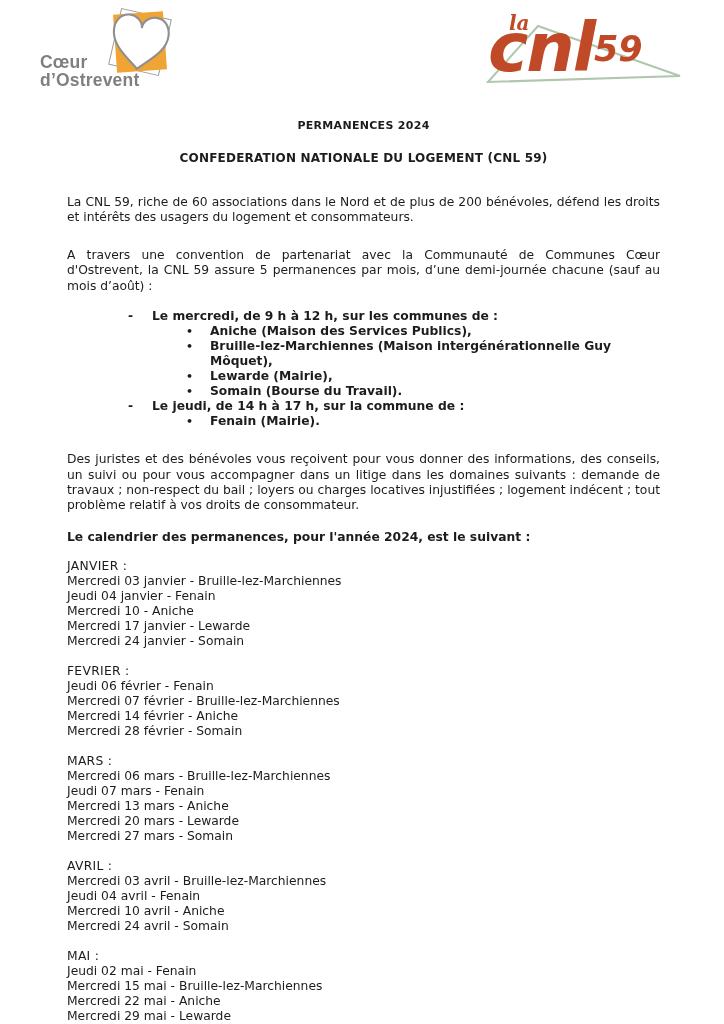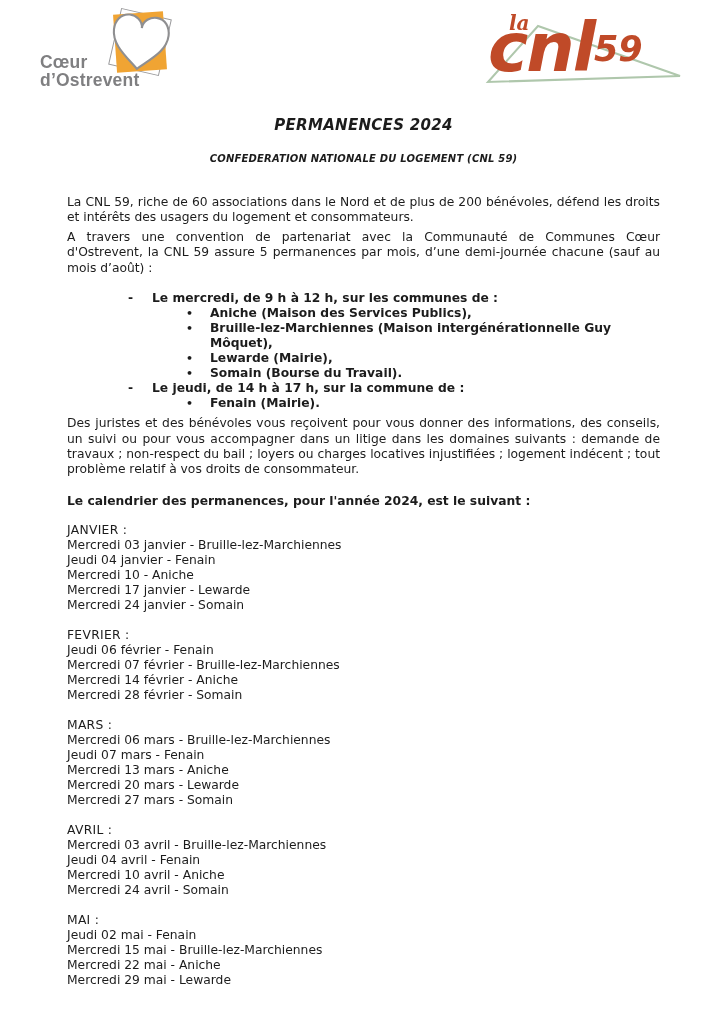--- a/index.html
+++ b/index.html
@@ -38,27 +38,27 @@
   .tri-svg{position:absolute;left:0;top:0;width:205px;height:74px;}
   .logo-la{position:absolute;left:27px;top:-2px;
     font-family:"DejaVu Serif","Liberation Serif",serif;
     font-style:italic;font-weight:bold;font-size:20px;}
   .logo-cnl{position:absolute;left:6px;top:0px;
     font-style:italic;font-weight:bold;font-size:68px;line-height:60px;letter-spacing:-2px;}
   .logo-59{position:absolute;left:112px;top:24px;
     font-style:italic;font-weight:bold;font-size:35px;}
 
   
-  h1{font-size:15px;font-weight:bold;font-style:italic;text-align:center;
+  h1{font-size:11px;font-weight:bold;text-align:center;
      margin-top:22px;letter-spacing:.3px;}
-  h2{font-size:10px;font-weight:bold;font-style:italic;text-align:center;
+  h2{font-size:12px;font-weight:bold;text-align:center;
      margin-top:18px;letter-spacing:.2px;}
 
   
-  .para{text-align:justify;margin-top:5px;}
+  .para{text-align:justify;margin-top:23px;}
   .first-para{margin-top:29px;}
 
   
   .schedule{margin-top:15px;font-weight:bold;}
   .dash-item{display:flex;padding-left:61px;}
   .dash-item .marker{width:24px;flex:none;}
   .bullet-item{display:flex;padding-left:119px;}
   .bullet-item .marker{width:24px;flex:none;font-size:11px;}
 
   .calendar-intro{font-weight:bold;margin-top:17px;}

